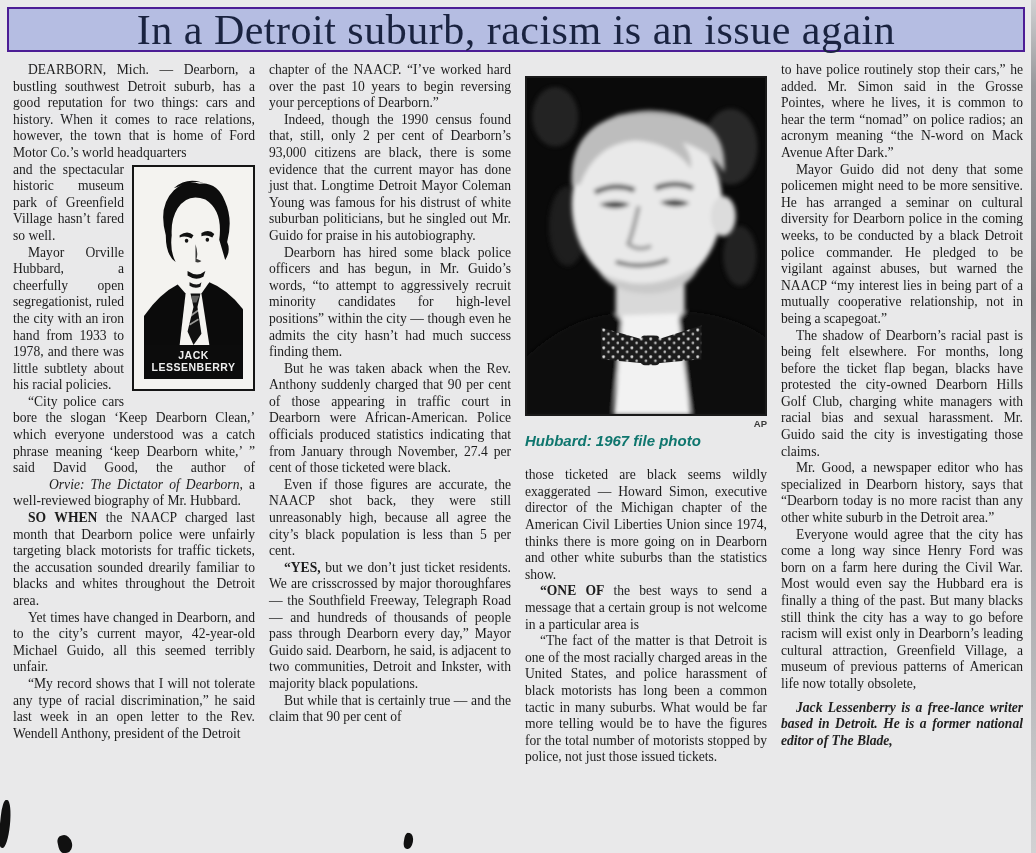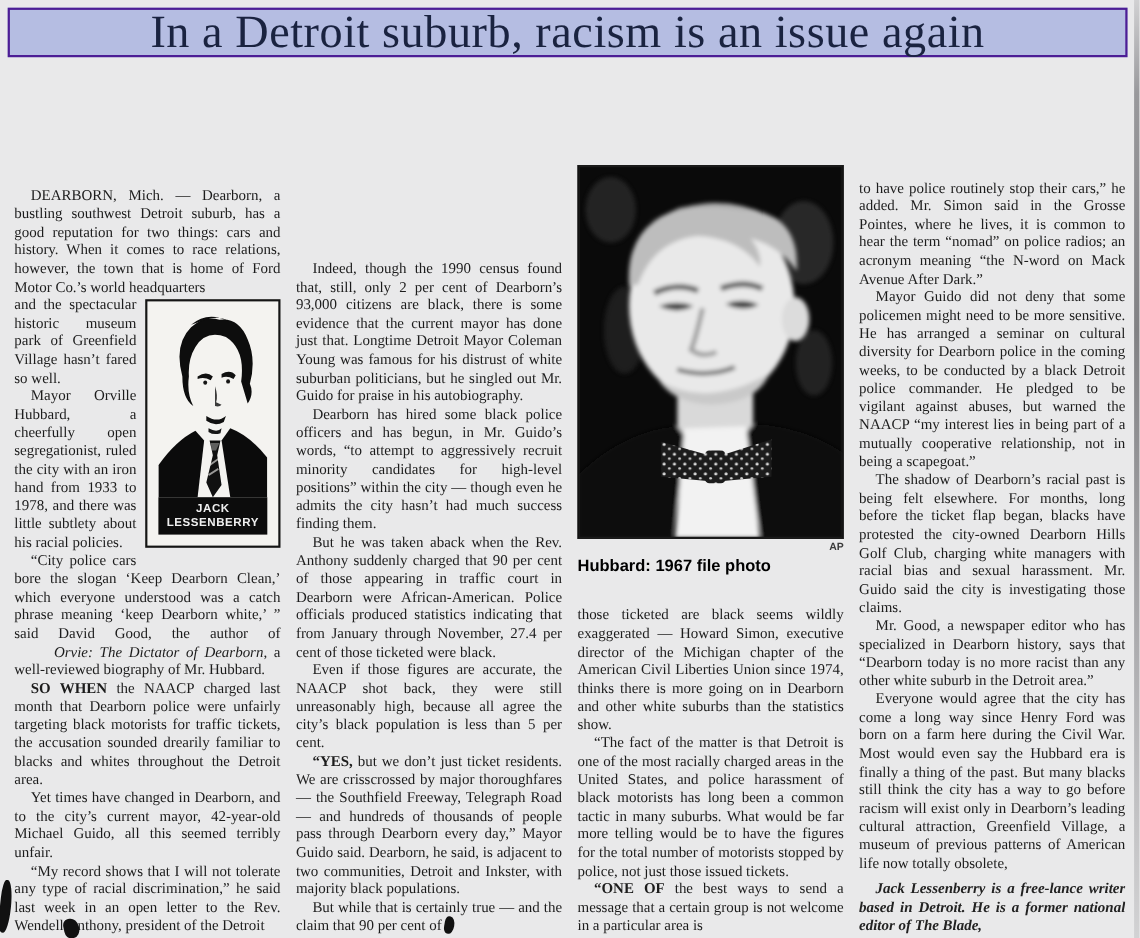--- a/index.html
+++ b/index.html
@@ -15,21 +15,21 @@
     display:flex;align-items:center;justify-content:center;
   }
   .banner h1{
     margin:0;font-weight:normal;font-size:42px;line-height:42px;
     color:#1a2340;letter-spacing:.5px;white-space:nowrap;
     font-family:"Liberation Serif", serif;
   }
   
   .page-body{
     position:absolute;left:13px;top:62px;width:1010px;height:788px;
-    display:flex;gap:14px;overflow:hidden;align-items:flex-end;
+    display:flex;gap:14px;overflow:hidden;
   }
   .col{
     flex:1 1 0;min-width:0;
     font-size:13.6px;line-height:16.6px;text-align:justify;
     color:#1c1c1c;
   }
   .col p{margin:0;text-indent:15px;}
   .col p.noindent{text-indent:0;}
   .lead{font-weight:bold;}
   .ital{font-style:italic;margin-left:36px;}
@@ -52,21 +52,21 @@
     width:100%;height:340px;background:#050505;border:1px solid #1a1a1a;
     box-sizing:border-box;display:block;
   }
   .credit{
     text-align:right;font-family:"Liberation Sans", sans-serif;
     font-size:9.5px;font-weight:bold;color:#3a3a3a;
     margin:2px 2px 9px 0;text-indent:0;
   }
   .photo-caption{
     font-family:"Liberation Sans", sans-serif;font-weight:bold;
-    font-size:15px;color:#000000;margin:0 0 28px;text-align:left;text-indent:0;
+    font-size:15px;color:#0f766e;margin:0 0 18px;text-align:left;text-indent:0;font-style:italic;
   }
   .bio{font-style:italic;font-weight:bold;margin-top:7px !important;color:#222;}
   
   .scan-edge-right{
     position:absolute;right:0;top:0;width:5px;height:853px;
     background:linear-gradient(to bottom,#bdbdbf 0%,#57575c 10%,#2c2c30 35%,#7e7e82 70%,#bfbfc1 100%);
     opacity:.55;
   }
   .smudge{position:absolute;background:#111;border-radius:40% 60% 55% 45%;}
   .smudge.s1{left:0;top:800px;width:10px;height:48px;transform:rotate(6deg);}
@@ -116,20 +116,21 @@
 
     <p class="noindent"><span>and the spectacular historic museum park of Greenfield Village hasn’t fared so well.</span></p>
     <p><span>Mayor Orville Hubbard, a cheerfully open segregationist, ruled the city with an iron hand from 1933 to 1978, and there was little subtlety about his racial policies.</span></p>
     <p><span>“City police cars bore the slogan ‘Keep Dearborn Clean,’ which everyone understood was a catch phrase meaning ‘keep Dearborn white,’ ” said David Good, the author of </span><span class="ital">Orvie: The Dictator of Dearborn</span><span>, a well-reviewed biography of Mr. Hubbard.</span></p>
     <p><span class="lead">SO WHEN</span><span> the NAACP charged last month that Dearborn police were unfairly targeting black motorists for traffic tickets, the accusation sounded drearily familiar to blacks and whites throughout the Detroit area.</span></p>
     <p><span>Yet times have changed in Dearborn, and to the city’s current mayor, 42-year-old Michael Guido, all this seemed terribly unfair.</span></p>
     <p><span>“My record shows that I will not tolerate any type of racial discrimination,” he said last week in an open letter to the Rev. Wendell Anthony, president of the Detroit</span></p>
   </div>
 
   <div class="col">
+    <p class="noindent"><span>chapter of the NAACP. “I’ve worked hard over the past 10 years to begin reversing your perceptions of Dearborn.”</span></p>
     <p><span>Indeed, though the 1990 census found that, still, only 2 per cent of Dearborn’s 93,000 citizens are black, there is some evidence that the current mayor has done just that. Longtime Detroit Mayor Coleman Young was famous for his distrust of white suburban politicians, but he singled out Mr. Guido for praise in his autobiography.</span></p>
     <p><span>Dearborn has hired some black police officers and has begun, in Mr. Guido’s words, “to attempt to aggressively recruit minority candidates for high-level positions” within the city — though even he admits the city hasn’t had much success finding them.</span></p>
     <p><span>But he was taken aback when the Rev. Anthony suddenly charged that 90 per cent of those appearing in traffic court in Dearborn were African-American. Police officials produced statistics indicating that from January through November, 27.4 per cent of those ticketed were black.</span></p>
     <p><span>Even if those figures are accurate, the NAACP shot back, they were still unreasonably high, because all agree the city’s black population is less than 5 per cent.</span></p>
     <p><span class="lead">“YES,</span><span> but we don’t just ticket residents. We are crisscrossed by major thoroughfares — the Southfield Freeway, Telegraph Road — and hundreds of thousands of people pass through Dearborn every day,” Mayor Guido said. Dearborn, he said, is adjacent to two communities, Detroit and Inkster, with majority black populations.</span></p>
     <p><span>But while that is certainly true — and the claim that 90 per cent of</span></p>
   </div>
 
   <div class="col">
     <figure class="photo-fig" style="margin:14px 0 0;">
@@ -184,22 +185,22 @@
 
         <path d="M72,252 L112,264 L112,288 L72,284 Z" fill="url(#dots)"></path>
         <path d="M168,250 L126,264 L126,288 L168,284 Z" fill="url(#dots)"></path>
         <rect x="110" y="260" width="18" height="30" rx="4" fill="url(#dots)"></rect>
         <rect x="0" y="0" width="230" height="340" fill="none" stroke="#1a1a1a" stroke-width="2"></rect>
       </svg>
       <p class="credit">AP</p>
       <figcaption class="photo-caption">Hubbard: 1967 file photo</figcaption>
     </figure>
     <p class="noindent"><span>those ticketed are black seems wildly exaggerated — Howard Simon, executive director of the Michigan chapter of the American Civil Liberties Union since 1974, thinks there is more going on in Dearborn and other white suburbs than the statistics show.</span></p>
+    <p><span class="lead">“ONE OF</span><span> the best ways to send a message that a certain group is not welcome in a particular area is</span></p>
     <p><span>“The fact of the matter is that Detroit is one of the most racially charged areas in the United States, and police harassment of black motorists has long been a common tactic in many suburbs. What would be far more telling would be to have the figures for the total number of motorists stopped by police, not just those issued tickets.</span></p>
-    <p><span class="lead">“ONE OF</span><span> the best ways to send a message that a certain group is not welcome in a particular area is</span></p>
   </div>
 
   <div class="col">
     <p class="noindent"><span>to have police routinely stop their cars,” he added. Mr. Simon said in the Grosse Pointes, where he lives, it is common to hear the term “nomad” on police radios; an acronym meaning “the N-word on Mack Avenue After Dark.”</span></p>
     <p><span>Mayor Guido did not deny that some policemen might need to be more sensitive. He has arranged a seminar on cultural diversity for Dearborn police in the coming weeks, to be conducted by a black Detroit police commander. He pledged to be vigilant against abuses, but warned the NAACP “my interest lies in being part of a mutually cooperative relationship, not in being a scapegoat.”</span></p>
     <p><span>The shadow of Dearborn’s racial past is being felt elsewhere. For months, long before the ticket flap began, blacks have protested the city-owned Dearborn Hills Golf Club, charging white managers with racial bias and sexual harassment. Mr. Guido said the city is investigating those claims.</span></p>
     <p><span>Mr. Good, a newspaper editor who has specialized in Dearborn history, says that “Dearborn today is no more racist than any other white suburb in the Detroit area.”</span></p>
     <p><span>Everyone would agree that the city has come a long way since Henry Ford was born on a farm here during the Civil War. Most would even say the Hubbard era is finally a thing of the past. But many blacks still think the city has a way to go before racism will exist only in Dearborn’s leading cultural attraction, Greenfield Village, a museum of previous patterns of American life now totally obsolete,</span></p>
     <p class="bio"><span>Jack Lessenberry is a free-lance writer based in Detroit. He is a former national editor of The Blade,</span></p>
   </div>

